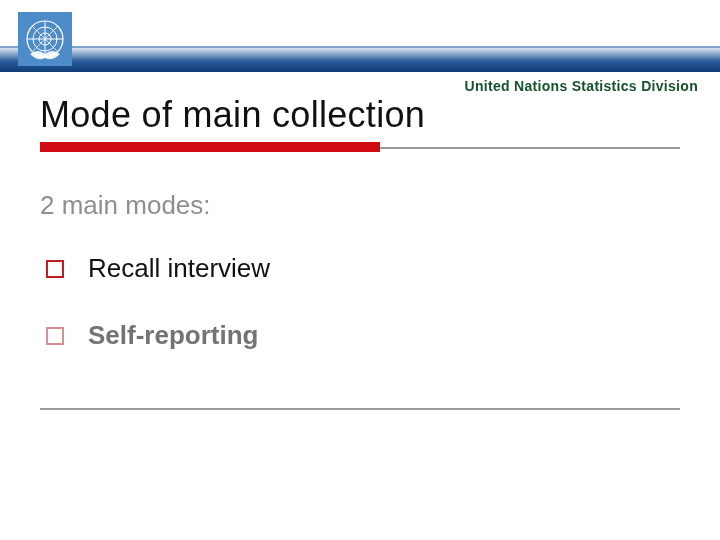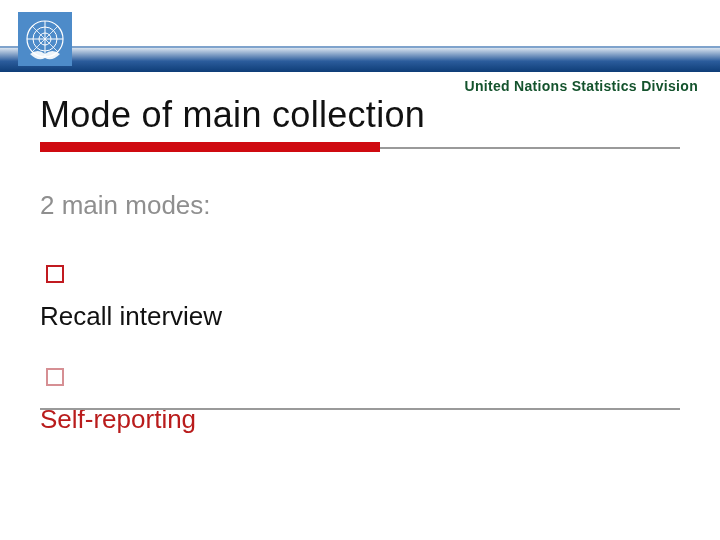--- a/index.html
+++ b/index.html
@@ -71,43 +71,42 @@
   }
   .content {
     position: absolute;
     top: 190px;
     left: 40px;
     width: 620px;
   }
   .intro-line {
     font-size: 26px;
     color: #8f8f8f;
-    margin-bottom: 44px;
+    margin-bottom: 32px;
   }
   .bullet-row {
     display: flex;
-    align-items: flex-start;
-    gap: 18px;
+    align-items: center;
+    gap: 24px;
     margin-bottom: 36px;
-    flex-direction: column;
   }
   .bullet-box {
     width: 18px;
     height: 18px;
     border: 2.5px solid;
     flex: 0 0 auto;
     margin-left: 6px;
   }
   .bullet-text {
     font-size: 26px;
   }
   .b1 .bullet-box { border-color: #c11a20; }
   .b1 .bullet-text { color: #111; }
   .b2 .bullet-box { border-color: #d68f93; }
-  .b2 .bullet-text { color: #b91c1c; }
+  .b2 .bullet-text { color: #737373; font-weight: bold; }
   .bottom-line {
     position: absolute;
     top: 408px;
     left: 40px;
     width: 640px;
     height: 1.5px;
     background: #9a9a9a;
   }
 </style>
 </head>

